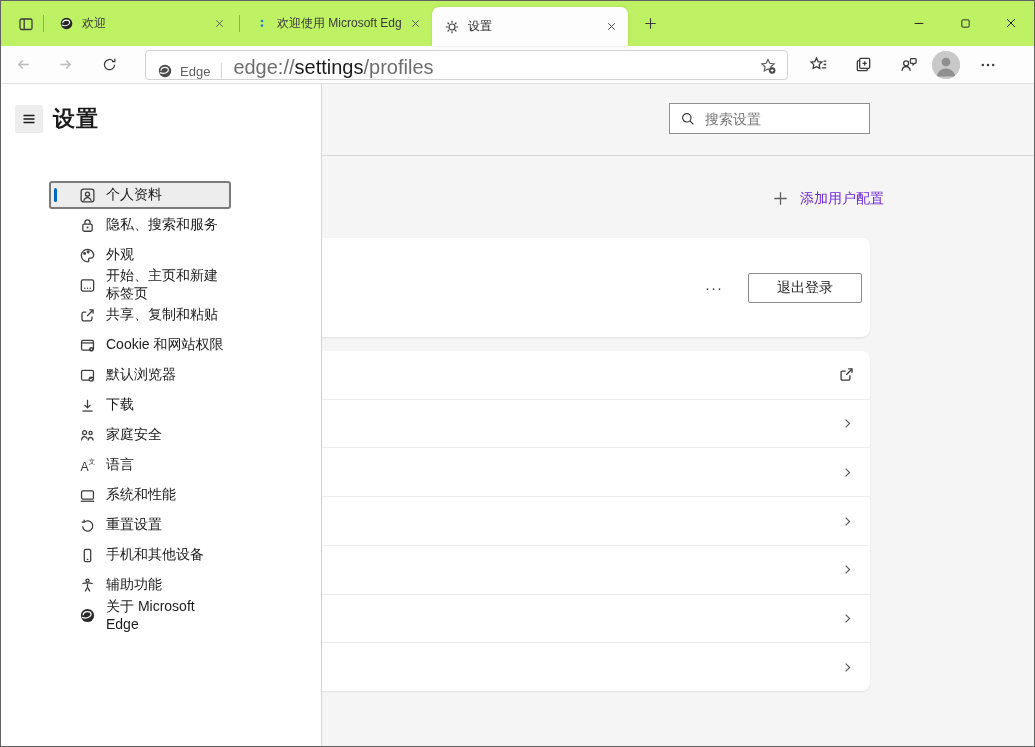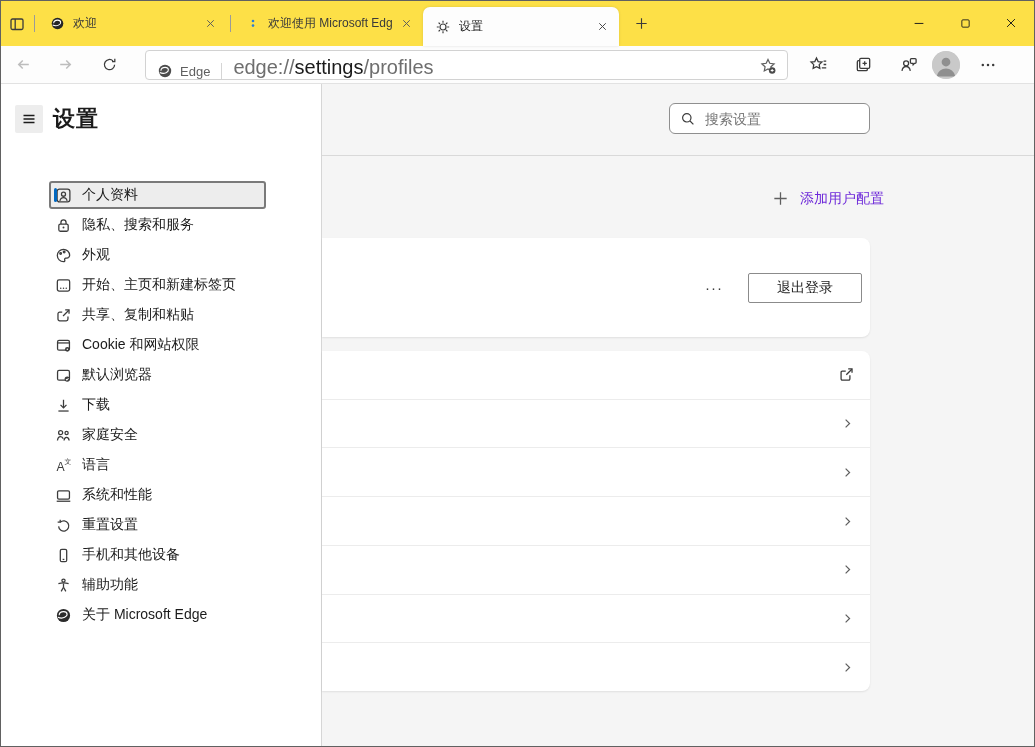--- a/index.html
+++ b/index.html
@@ -3,21 +3,21 @@
 <meta charset="utf-8">
 <style>
   * { box-sizing: border-box; margin: 0; padding: 0; }
   html,body { background:#e8e8e8; }
   body { font-family: "Liberation Sans","DejaVu Sans",sans-serif; }
 
   .window { position:relative; width:1035px; height:747px; background:#fff;
             border:1px solid #616161; overflow:hidden; }
 
   
-  .tabbar { height:45px; background:#fde047; display:flex; align-items:center; padding-left:2px; }
+  .tabbar { height:45px; background:#bef264; display:flex; align-items:center; padding-left:11px; }
   .icon-btn { display:flex; align-items:center; justify-content:center; background:none; border:none; cursor:pointer; }
   .tab-actions { width:28px; height:28px; border-radius:4px; }
   .tab-sep { width:1px; height:17px; background:#9a9a9a; margin:0 3px; flex:none; }
   .tab { display:flex; align-items:center; height:45px; width:189px; padding:0 8px 0 12px; cursor:pointer; }
   .tab .favicon { flex:none; margin-right:8px; }
   .tab .tab-title { flex:1; font-size:12px; color:#3a3a3a; white-space:nowrap; overflow:hidden; }
   .tab-close { flex:none; width:18px; height:18px; border-radius:3px; }
   .tab.active { background:#fdfdfd; height:39px; align-self:flex-end; border-radius:7px 7px 0 0; width:196px; box-shadow:0 0 3px rgba(0,0,0,.12); }
   .tab.active .tab-title { color:#1b1b1b; }
   .newtab-btn { width:28px; height:28px; margin-left:8px; border-radius:4px; }
@@ -42,30 +42,30 @@
 
   
   .page { display:flex; height:663px; }
 
   .sidebar { width:321px; flex:none; background:#fff; border-right:1px solid #d6d6d6; padding-top:20px; }
   .sidebar-head { display:flex; align-items:center; padding-left:14px; }
   .hamburger { width:28px; height:28px; background:#ededed; border:none; border-radius:2px; display:flex; align-items:center; justify-content:center; cursor:pointer; }
   .settings-title { font-size:22px; font-weight:bold; color:#1b1b1b; margin-left:10px; letter-spacing:1px; }
 
   .nav-list { list-style:none; margin-top:47px; }
-  .nav-item { width:217px; height:28px; margin:2px 0 2px 48px; display:flex; align-items:center; padding-left:4px;
+  .nav-item { width:182px; height:28px; margin:2px 0 2px 48px; display:flex; align-items:center; padding-left:28px;
               border:2px solid transparent; border-radius:3px; font-size:14px; color:#1b1b1b; position:relative; cursor:pointer; }
   .nav-item .nav-ic { flex:none; width:17px; height:17px; margin-right:10px; display:flex; align-items:center; justify-content:center; }
   .nav-item.selected { background:#ededed; border-color:#7a7a7a; }
   .nav-item.selected::before { content:""; position:absolute; left:3px; top:5px; bottom:5px; width:3px; border-radius:2px; background:#0067c0; }
 
   .content { flex:1; background:#f5f5f5; position:relative; }
   .content-header { height:72px; border-bottom:1px solid #d9d9d9; position:relative; }
   .search-box { position:absolute; top:19px; right:164px; width:201px; height:31px; background:#fff; border:1px solid #8f8f8f;
-                border-radius:6px; display:flex; align-items:center; padding:0 8px 0 10px; }
+                border-radius:0; display:flex; align-items:center; padding:0 8px 0 10px; }
   .search-box input { border:none; outline:none; background:transparent; flex:1; font-size:14px; color:#1b1b1b; margin-left:9px; width:100%;
                       font-family:"Liberation Sans","DejaVu Sans",sans-serif; }
   .search-box input::placeholder { color:#767676; opacity:1; }
 
   .add-profile { position:absolute; top:106px; right:150px; display:flex; gap:11px; background:none; border:none;
                  font-size:14px; color:#6d28d9; cursor:pointer; font-family:inherit; }
 
   .card { position:absolute; left:0; right:164px; background:#fff; border-radius:0 8px 8px 0; box-shadow:0 1px 2px rgba(0,0,0,.09); }
   .card-profile { top:154px; height:99px; display:flex; align-items:center; justify-content:flex-end; gap:21px; padding-right:8px; }
   .more-dots { background:none; border:none; font-size:15px; letter-spacing:1px; color:#3b3b3b; cursor:pointer; padding:4px; font-family:inherit; }

